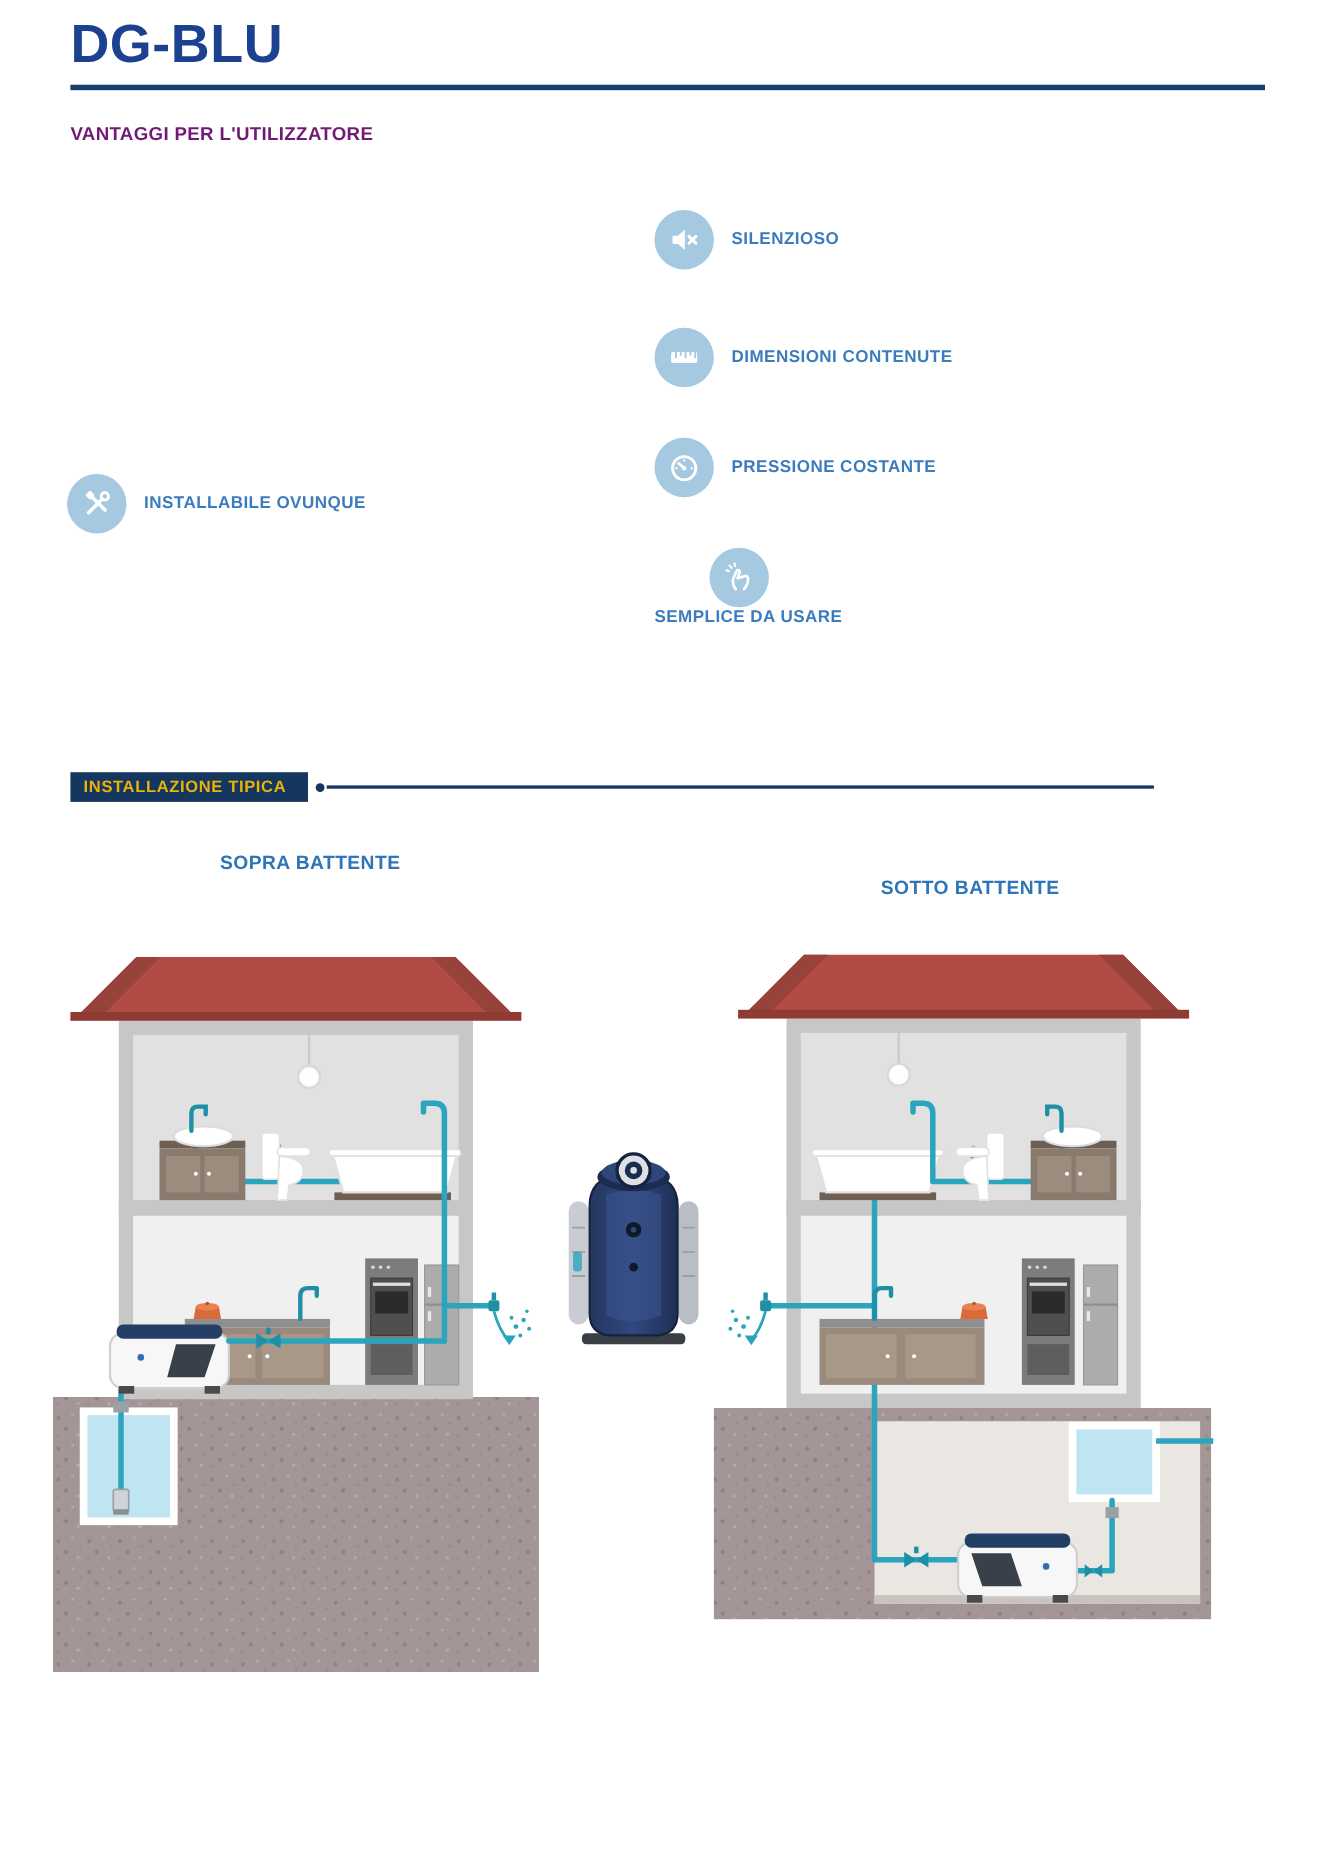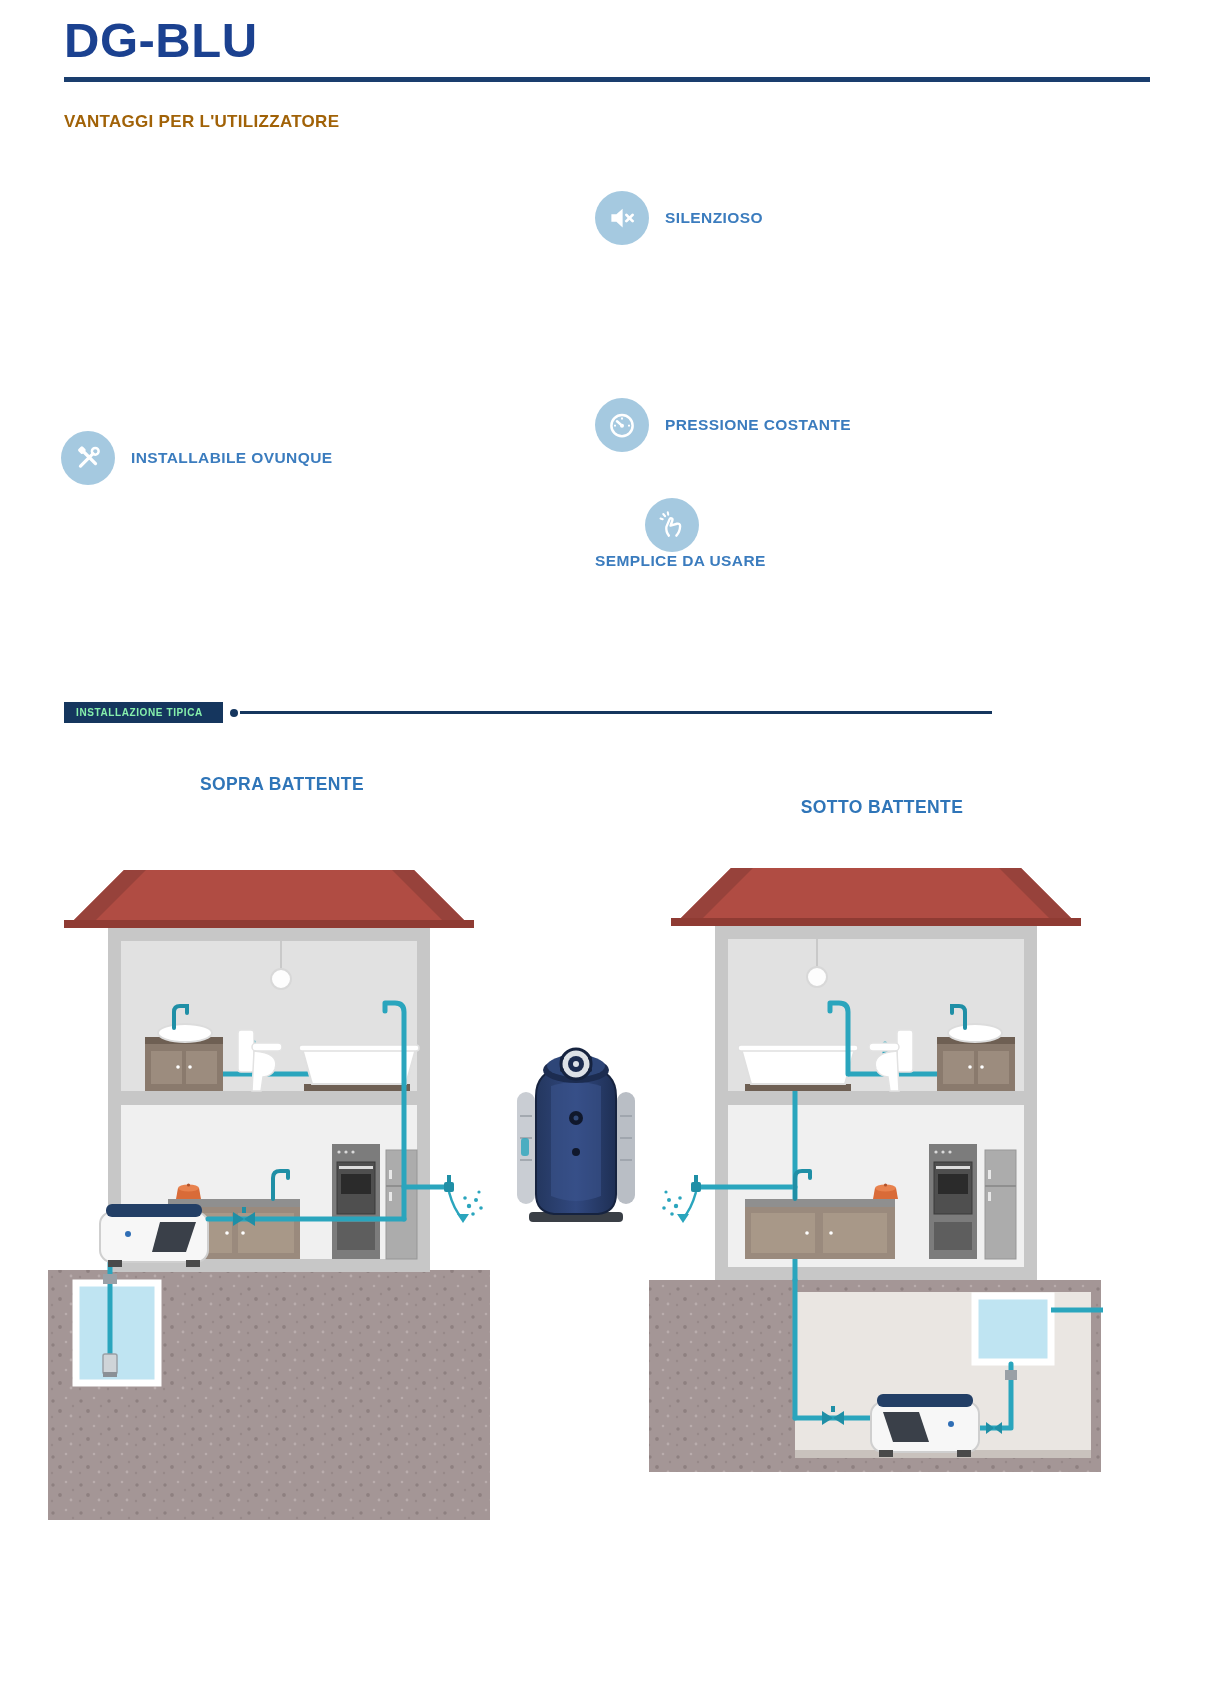--- a/index.html
+++ b/index.html
@@ -5,37 +5,37 @@
   * { margin:0; padding:0; box-sizing:border-box; }
   html,body { background:#ffffff; }
   body { font-family:"Liberation Sans", sans-serif; }
   .page { position:relative; width:1214px; height:1703px; background:#ffffff; overflow:hidden;border-radius:30px; }
 
   .title { position:absolute; left:64px; top:12px; font-size:49px; font-weight:bold;
            color:#1B4190; letter-spacing:0.5px; }
   .title-rule { position:absolute; left:64px; top:77px; width:1086px; height:5px; background:#1A3E6E; }
 
   .adv-heading { position:absolute; left:64px; top:112px; font-size:17px; font-weight:bold;
-                 color:#a16207; letter-spacing:0.3px; }
+                 color:#701a75; letter-spacing:0.3px; }
 
   .adv-item { position:absolute; display:flex; align-items:center; }
   .adv-icon { width:54px; height:54px; border-radius:50%; background:#A5C9E0;
               display:flex; align-items:center; justify-content:center; margin-right:16px; flex:0 0 auto; }
   .adv-icon svg { width:30px; height:30px; display:block; }
   .adv-label { font-size:15.5px; font-weight:bold; color:#3B7CBE; letter-spacing:0.4px; white-space:nowrap; }
 
   #adv-l1 { left:61px;  top:191px; }
   #adv-l2 { left:61px;  top:431px;text-align:center; }
   #adv-r1 { left:595px; top:191px; }
   #adv-r2 { left:595px; top:298px; }
   #adv-r3 { left:595px; top:398px;justify-content:space-between; }
   #adv-r4 { left:595px; top:498px;flex-direction:column; }
 
   .inst-header { position:absolute; left:64px; top:702px; display:flex; align-items:center; }
-  .inst-badge { background:#15365E; color:#86efac; font-weight:bold; font-size:10px;
+  .inst-badge { background:#15365E; color:#eab308; font-weight:bold; font-size:15px;
                 letter-spacing:0.6px; padding:5px 20px 5px 12px; white-space:nowrap; }
   .inst-dot { width:8px; height:8px; border-radius:50%; background:#15365E; margin-left:7px; flex:0 0 auto; }
   .inst-line { width:752px; height:3px; background:#15365E; margin-left:2px; }
 
   .scenario-label { position:absolute; width:220px; text-align:center; font-size:17.5px;
                     font-weight:bold; color:#2F75B8; letter-spacing:0.4px; }
   #label-sopra { left:172px; top:774px; }
   #label-sotto { left:772px; top:797px; }
 
   .illu { position:absolute; }
@@ -70,20 +70,35 @@
     <span class="adv-icon">
       <svg viewBox="0 0 24 24">
         <polygon points="3.5,9 7.5,9 12.5,4.5 12.5,19.5 7.5,15 3.5,15" fill="#fff"></polygon>
         <line x1="15.5" y1="9.5" x2="20.5" y2="14.5" stroke="#fff" stroke-width="2.2" stroke-linecap="round"></line>
         <line x1="20.5" y1="9.5" x2="15.5" y2="14.5" stroke="#fff" stroke-width="2.2" stroke-linecap="round"></line>
       </svg>
     </span>
     <span class="adv-label">SILENZIOSO</span>
   </div>
 
+  <div class="adv-item" id="adv-r2">
+    <span class="adv-icon">
+      <svg viewBox="0 0 24 24">
+        <rect x="2.5" y="8" width="19" height="8" rx="1.2" fill="#fff"></rect>
+        <g stroke="#A5C9E0" stroke-width="1.4">
+          <line x1="6" y1="8" x2="6" y2="12.5"></line>
+          <line x1="9.5" y1="8" x2="9.5" y2="10.8"></line>
+          <line x1="13" y1="8" x2="13" y2="12.5"></line>
+          <line x1="16.5" y1="8" x2="16.5" y2="10.8"></line>
+          <line x1="20" y1="8" x2="20" y2="12.5"></line>
+        </g>
+      </svg>
+    </span>
+    <span class="adv-label">DIMENSIONI CONTENUTE</span>
+  </div>
 
   <div class="adv-item" id="adv-r3">
     <span class="adv-icon">
       <svg viewBox="0 0 24 24">
         <circle cx="12" cy="12.5" r="8.5" stroke="#fff" stroke-width="2" fill="none"></circle>
         <line x1="12" y1="12.5" x2="8" y2="9" stroke="#fff" stroke-width="2" stroke-linecap="round"></line>
         <circle cx="12" cy="12.5" r="1.6" fill="#fff"></circle>
         <line x1="12" y1="6" x2="12" y2="7.6" stroke="#fff" stroke-width="1.5"></line>
         <line x1="18.4" y1="12.5" x2="16.8" y2="12.5" stroke="#fff" stroke-width="1.5"></line>
         <line x1="5.6" y1="12.5" x2="7.2" y2="12.5" stroke="#fff" stroke-width="1.5"></line>

